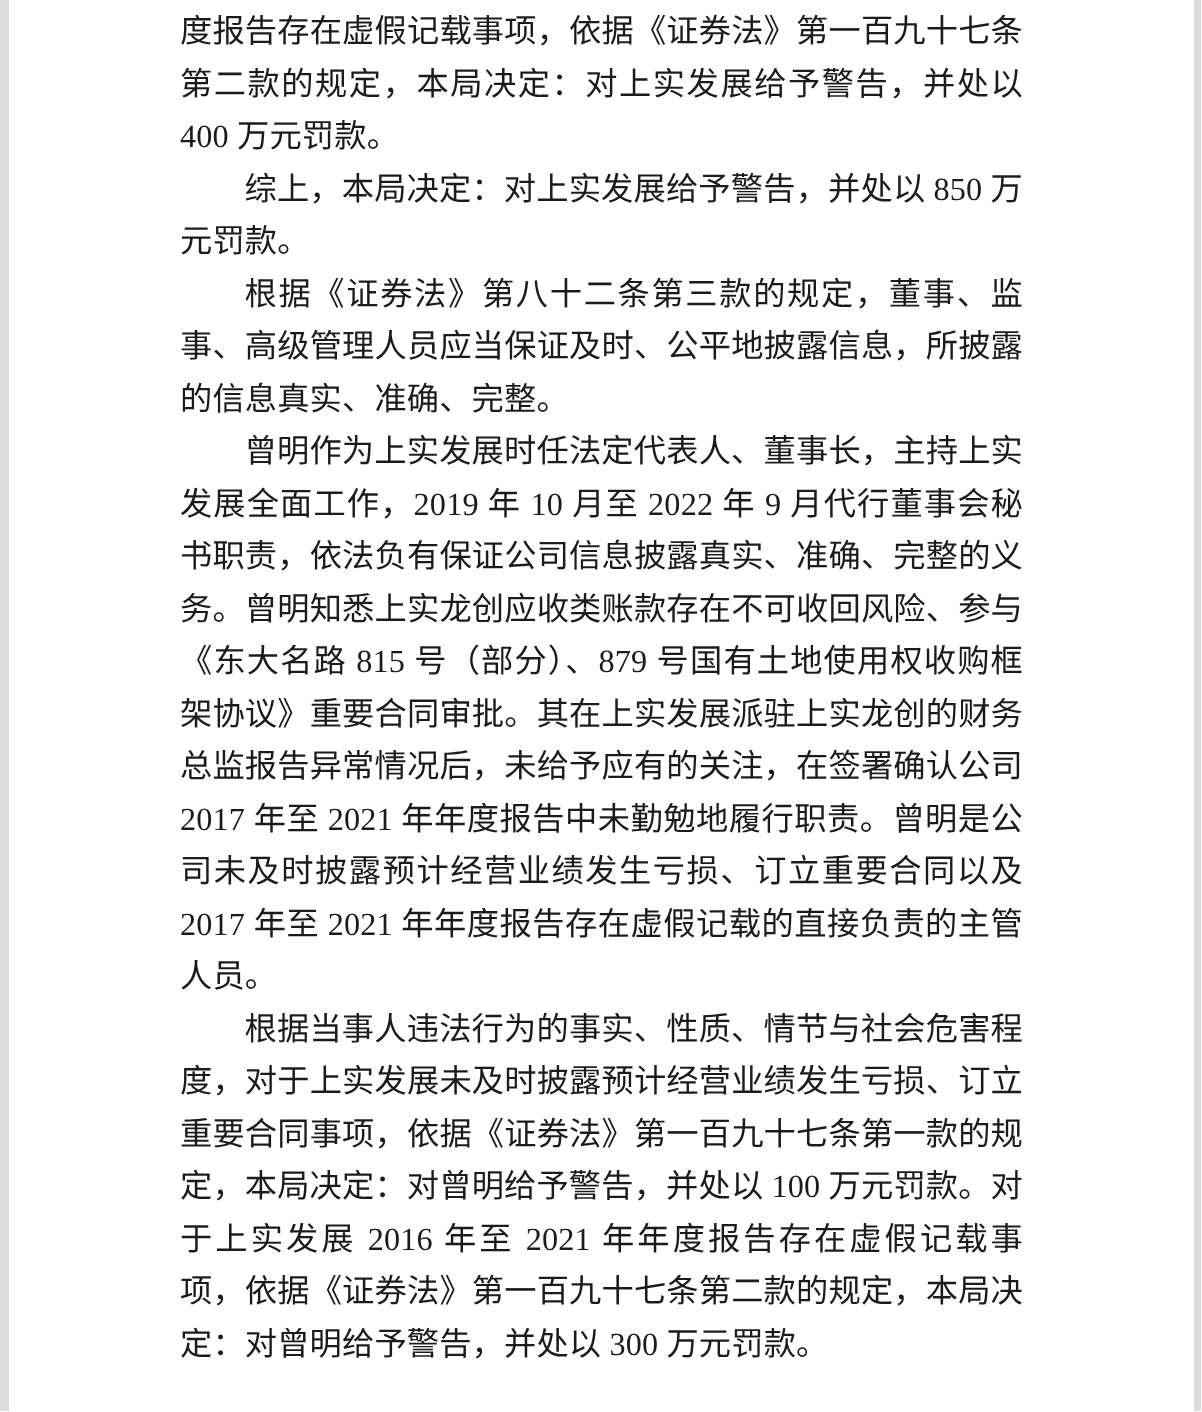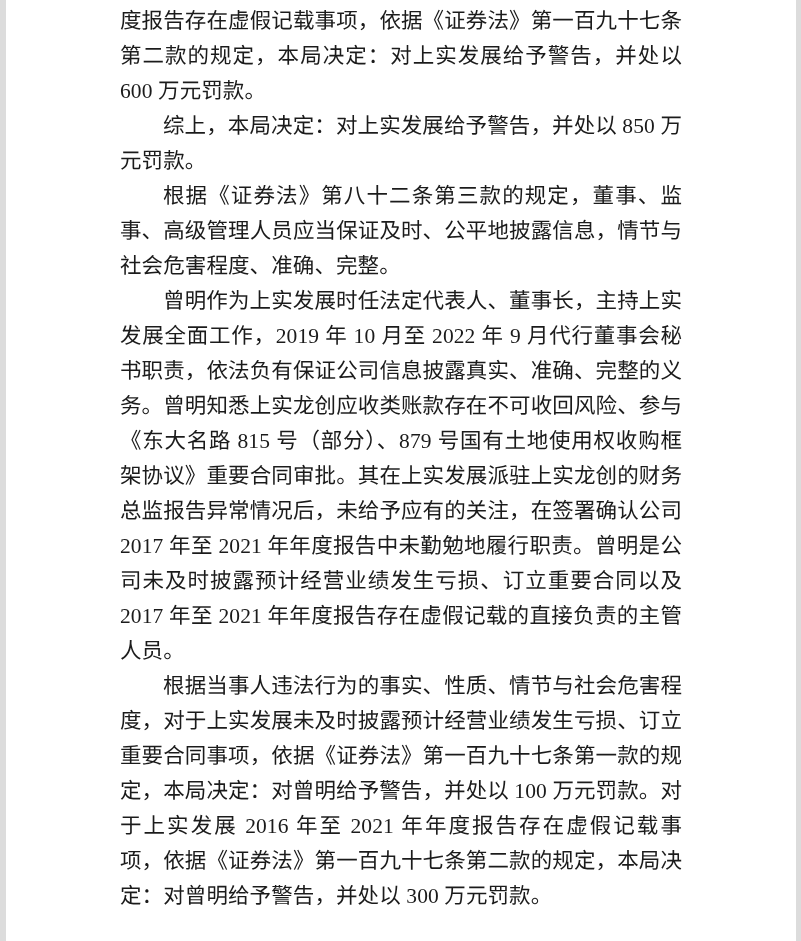--- a/index.html
+++ b/index.html
@@ -58,24 +58,24 @@
 </head>
 <body>
 
 <div class="page">
 
   <div class="page-edge left"></div>
   <div class="page-edge right"></div>
 
   <div class="doc-body">
 
-    <p class="para cont">度报告存在虚假记载事项，依据《证券法》第一百九十七条第二款的规定，本局决定：对上实发展给予警告，并处以 600 万元罚款。</p>
+    <p class="para cont">度报告存在虚假记载事项，依据《证券法》第一百九十七条第二款的规定，本局决定：对上实发展给予警告，并处以 400 万元罚款。</p>
 
     <p class="para">综上，本局决定：对上实发展给予警告，并处以 850 万元罚款。</p>
 
-    <p class="para">根据《证券法》第八十二条第三款的规定，董事、监事、高级管理人员应当保证及时、公平地披露信息，情节与社会危害程度、准确、完整。</p>
+    <p class="para">根据《证券法》第八十二条第三款的规定，董事、监事、高级管理人员应当保证及时、公平地披露信息，所披露的信息真实、准确、完整。</p>
 
     <p class="para">曾明作为上实发展时任法定代表人、董事长，主持上实发展全面工作，2019 年 10 月至 2022 年 9 月代行董事会秘书职责，依法负有保证公司信息披露真实、准确、完整的义务。曾明知悉上实龙创应收类账款存在不可收回风险、参与《东大名路 815 号（部分）、879 号国有土地使用权收购框架协议》重要合同审批。其在上实发展派驻上实龙创的财务总监报告异常情况后，未给予应有的关注，在签署确认公司 2017 年至 2021 年年度报告中未勤勉地履行职责。曾明是公司未及时披露预计经营业绩发生亏损、订立重要合同以及 2017 年至 2021 年年度报告存在虚假记载的直接负责的主管人员。</p>
 
     <p class="para">根据当事人违法行为的事实、性质、情节与社会危害程度，对于上实发展未及时披露预计经营业绩发生亏损、订立重要合同事项，依据《证券法》第一百九十七条第一款的规定，本局决定：对曾明给予警告，并处以 100 万元罚款。对于上实发展 2016 年至 2021 年年度报告存在虚假记载事项，依据《证券法》第一百九十七条第二款的规定，本局决定：对曾明给予警告，并处以 300 万元罚款。</p>
 
   </div>
 </div>
 
 </body></html>

